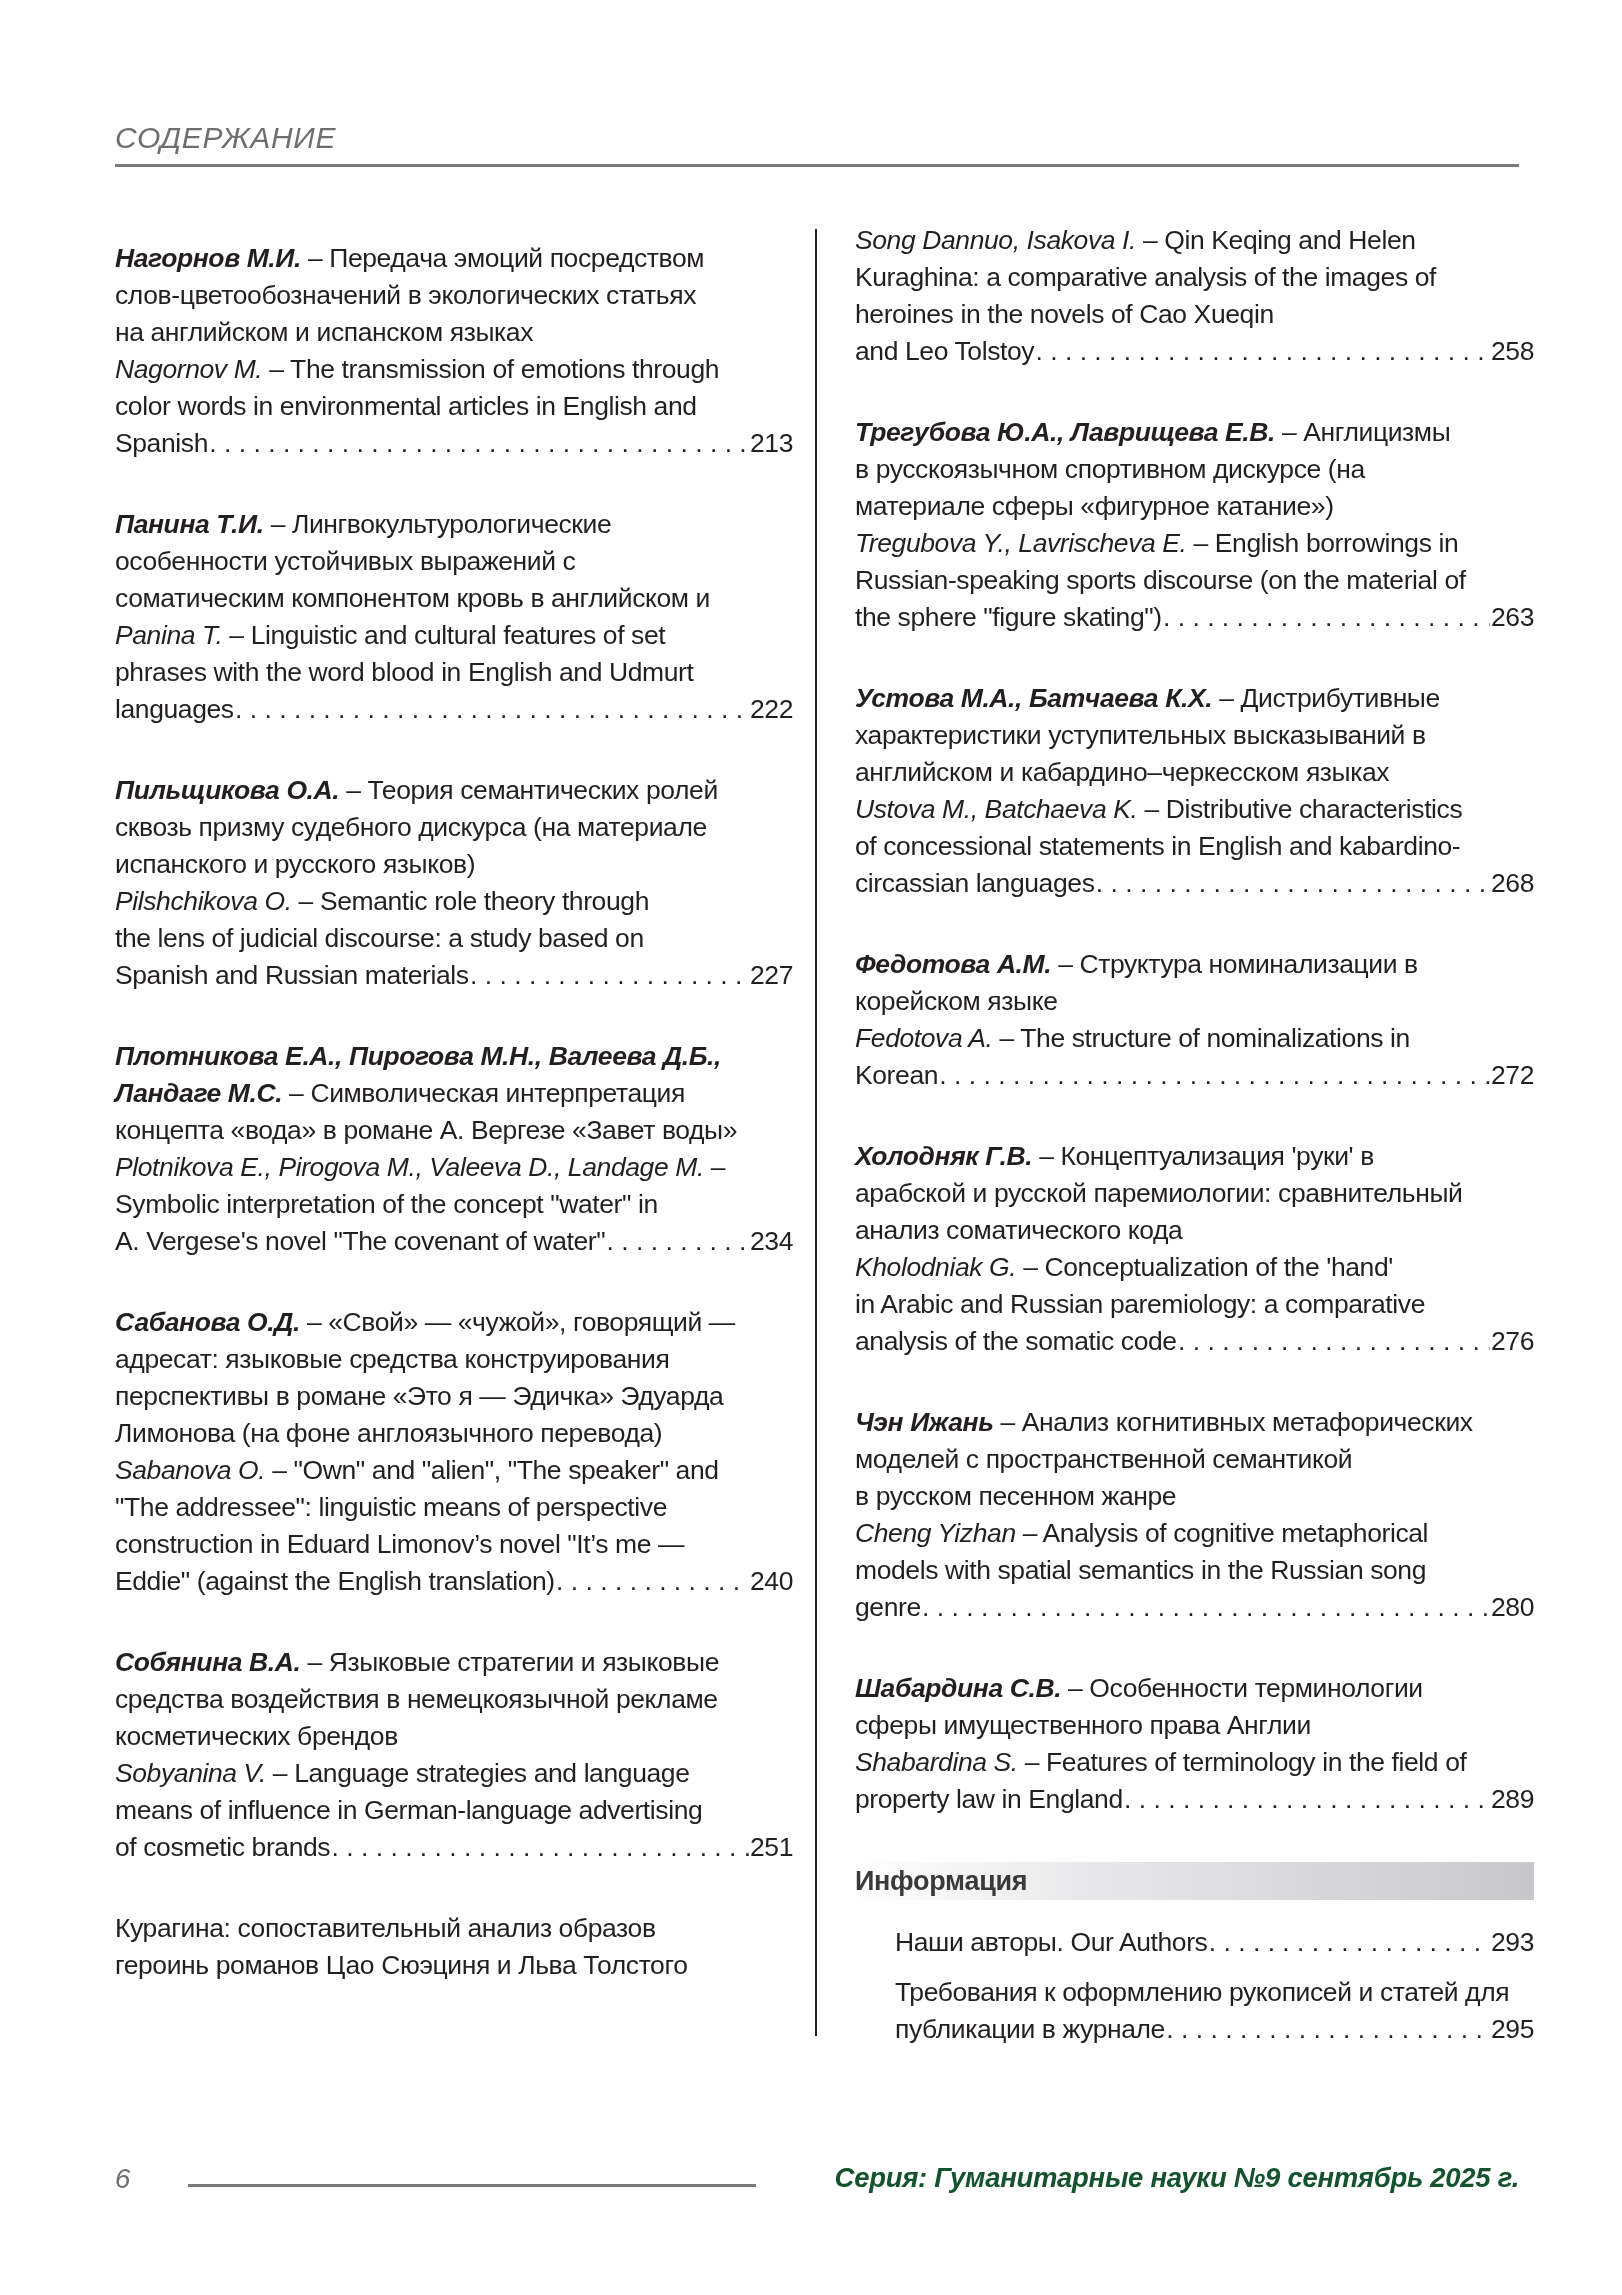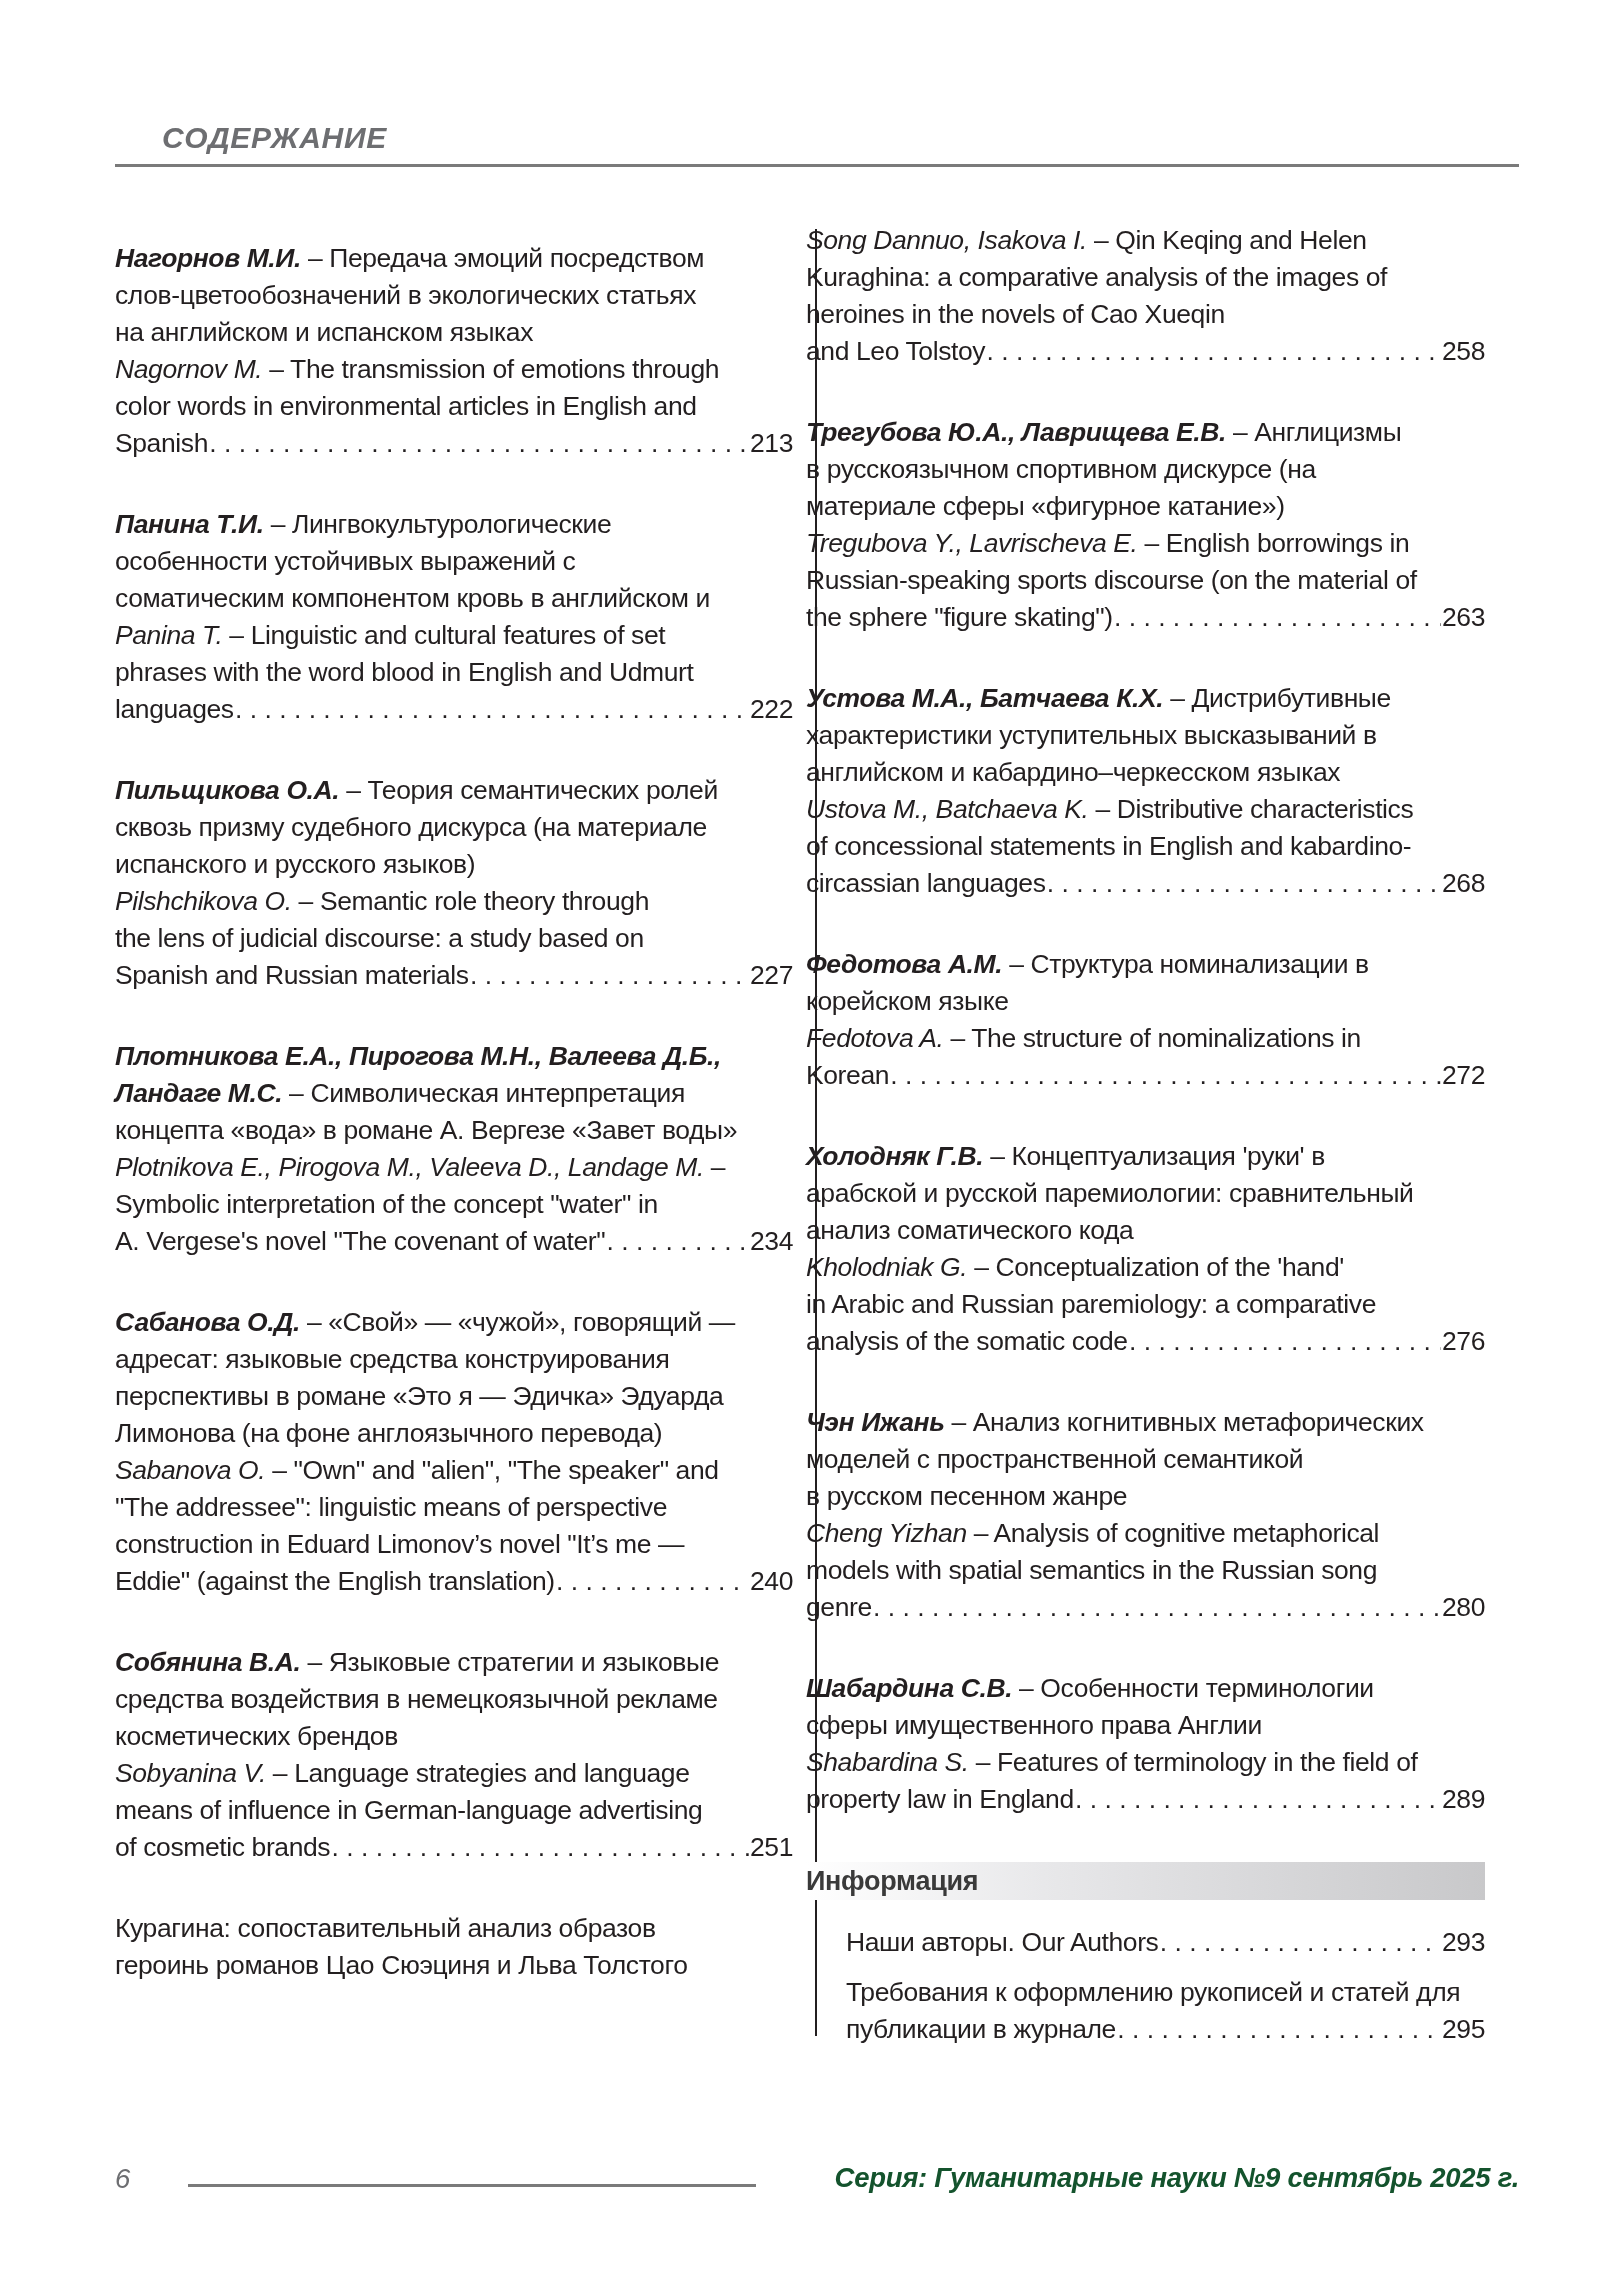--- a/index.html
+++ b/index.html
@@ -1,25 +1,25 @@
 <!DOCTYPE html>
 <html style="font-size:10.5px"><head>
 <meta charset="utf-8">
 <style>
   html, body { margin: 0; padding: 0; background: #ffffff; }
   body { width: 1623px; height: 2295px; position: relative; overflow: hidden;
          font-family: "DejaVu Sans Condensed", "Liberation Sans Narrow", "Liberation Sans", sans-serif; color: #231f20; }
   .page-header { position: absolute; left: 115px; top: 118px; width: 1404px; }
-  .page-title { font-family: "Liberation Sans", sans-serif; font-style: italic; font-weight: bold; color: #6d6e71;
-                font-size: 30px; letter-spacing: 0.7px; line-height: 39px; margin-left: 47px; }
+  .page-title { font-family: "Liberation Sans", sans-serif; font-style: italic; font-weight: normal; color: #6d6e71;
+                font-size: 30px; letter-spacing: 0.7px; line-height: 39px; }
   .header-rule { position: absolute; left: 0; top: 46px; width: 1404px; height: 2.6px; background: #7a7a7a; }
 
   .col { position: absolute; top: 222px; }
   .col-left { left: 115px; width: 678px; margin-top: 18px; }
-  .col-right { left: 806px; width: 679px; }
+  .col-right { left: 855px; width: 679px; }
   .col-divider { position: absolute; left: 815px; top: 229px; width: 2px; height: 1807px; background: #231f20; }
 
   .entry { margin-bottom: 44px; }
   .line { font-family: "Liberation Sans", sans-serif; font-size: 26.5px; line-height: 37px; white-space: nowrap;
           letter-spacing: -0.4px; }
   .auth-ru { font-weight: bold; font-style: italic; }
   .auth-en { font-style: italic; }
   .leader-line { display: flex; align-items: baseline; }
   .leader-line .txt { flex: 0 0 auto; }
   .leader-line .dots { flex: 1 1 auto; overflow: hidden; white-space: nowrap; margin: 0 1.3px; letter-spacing: 3.9px; }

